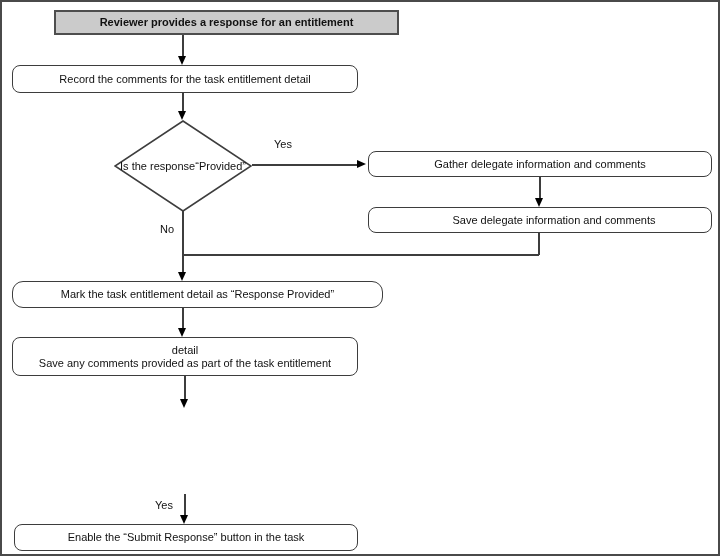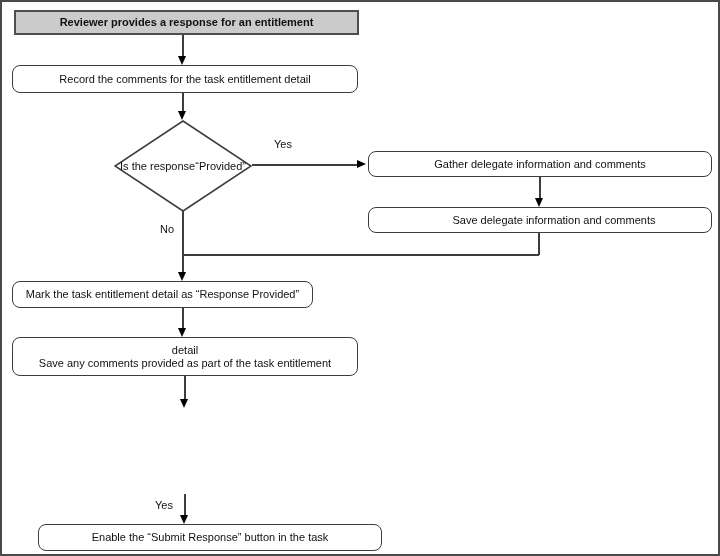--- a/index.html
+++ b/index.html
@@ -18,20 +18,21 @@
   .node {
     position: absolute;
     display: flex; align-items: center; justify-content: center;
     text-align: center;
     font-size: 11px; line-height: 13px; color: #111;
   }
   .start {
     background: #cbcbcb;
     border: 2px solid #4e4e4e;
     font-weight: bold;
+    margin-left: 40px;
   }
   .proc {
     background: #ffffff;
     border: 1.5px solid #3d3d3d;
     border-radius: 8px;
   }
   .diamond-wrap { position: absolute; }
   .diamond-wrap svg { position: absolute; left: 0; top: 0; }
   .diamond-text {
     position: absolute; left: 0; top: 0; width: 100%; height: 100%;
@@ -103,21 +104,21 @@
     <span>Save delegate information and comments</span>
   </div>
 
   <div class="line vline" style="left:536px; top:231px; height:22px;"></div>
   <div class="line hline" style="left:180px; top:252px; width:357px;"></div>
 
   <div class="branch-label" style="left:158px; top:221px;">No</div>
   <div class="line vline" style="left:180px; top:209px; height:63px;"></div>
   <div class="arrow-down" style="left:176px; top:270px;"></div>
 
-  <div class="node proc" style="left:10px; top:279px; width:301px; height:27px;">
+  <div class="node proc" style="left:10px; top:279px; width:371px; height:27px;border-radius:11px;">
     <span>Mark the task entitlement detail as “Response Provided”</span>
   </div>
 
   <div class="line vline" style="left:180px; top:306px; height:21px;"></div>
   <div class="arrow-down" style="left:176px; top:326px;"></div>
 
   <div class="node proc" style="left:10px; top:335px; width:346px; height:39px;">
     <span>
       <span class="block-line">detail</span>
       <span class="block-line">Save any comments provided as part of the task entitlement</span>
@@ -125,17 +126,17 @@
   </div>
 
   <div class="line vline" style="left:182px; top:374px; height:24px;"></div>
   <div class="arrow-down" style="left:178px; top:397px;"></div>
 
 
   <div class="branch-label" style="left:153px; top:497px;">Yes</div>
   <div class="line vline" style="left:182px; top:492px; height:23px;"></div>
   <div class="arrow-down" style="left:178px; top:513px;"></div>
 
-  <div class="node proc" style="left:12px; top:522px; width:344px; height:27px;margin-left:24px;">
+  <div class="node proc" style="left:12px; top:522px; width:344px; height:27px;">
     <span>Enable the “Submit Response” button in the task</span>
   </div>
 
 </div>
 
 </body></html>

